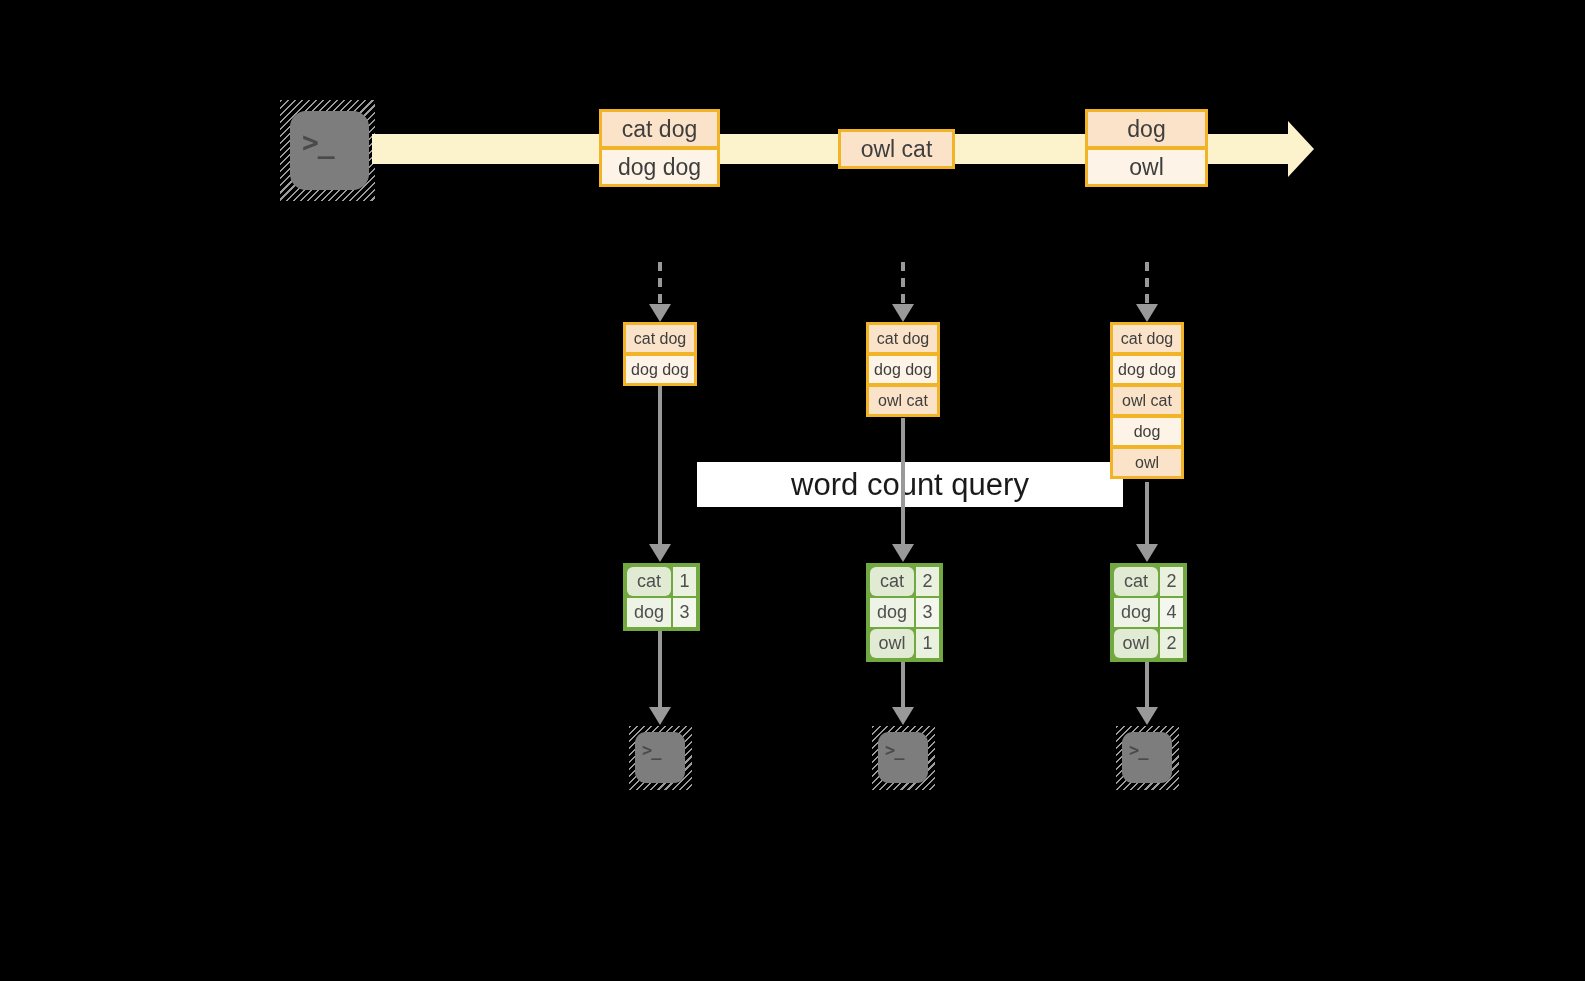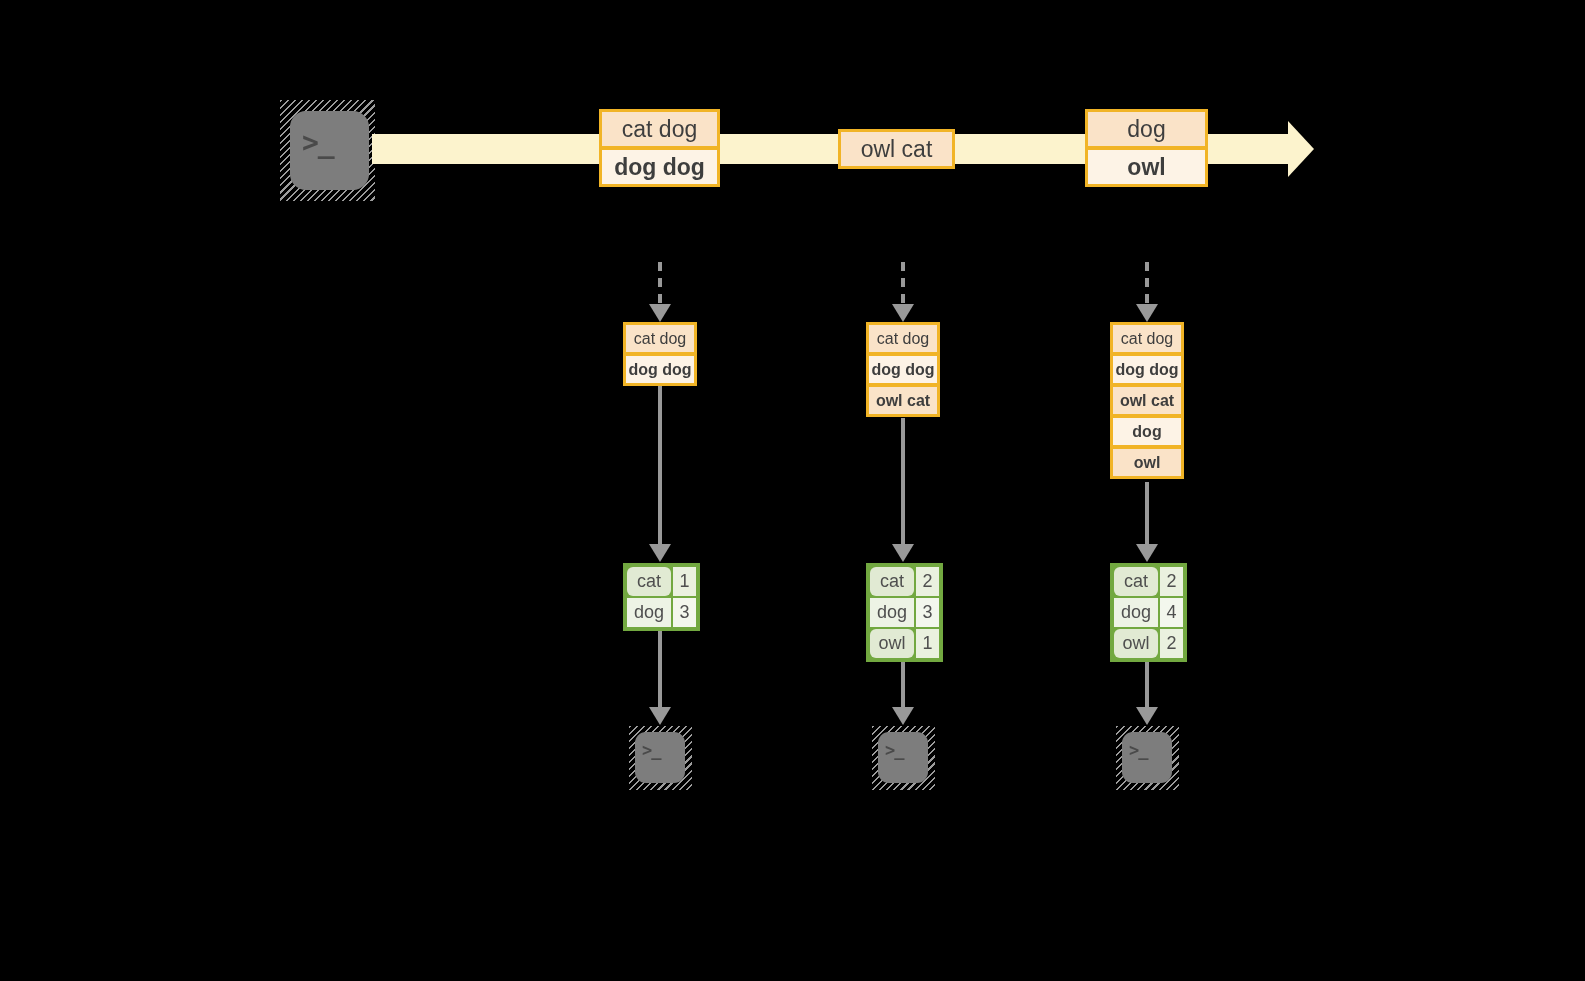--- a/index.html
+++ b/index.html
@@ -15,21 +15,21 @@
 
   
   .band{background:#fcf3cd;}
   .band-head{width:0;height:0;border-top:28px solid transparent;border-bottom:28px solid transparent;
              border-left:26px solid #fcf3cd;}
 
   
   .obox{display:flex;flex-direction:column;z-index:3;}
   .orow{box-sizing:border-box;border:3px solid #f1b426;display:flex;align-items:center;
         justify-content:center;color:#3e3e3e;}
-  .orow + .orow{margin-top:-2px;font-weight:bold;}
+  .orow + .orow{margin-top:-2px;}
   .row-dark{background:#fae3c8;}
   .row-light{background:#fdf3e6;}
   .stream-row{height:40px;font-size:23px;}
   .state-row{height:33px;font-size:16px;}
 
   
   .vline{width:4px;background:#999;z-index:2;}
   .vdash{width:4px;background:repeating-linear-gradient(180deg,#999 0 9px,transparent 9px 16px);z-index:2;}
   .ahead{width:0;height:0;border-left:11px solid transparent;border-right:11px solid transparent;
          border-top:18px solid #999;z-index:2;}
@@ -94,20 +94,23 @@
   </div>
 
   <div class="abs obox" style="left:1110px;top:322px;width:74px;">
     <div class="orow state-row row-dark">cat dog</div>
     <div class="orow state-row row-light">dog dog</div>
     <div class="orow state-row row-dark">owl cat</div>
     <div class="orow state-row row-light">dog</div>
     <div class="orow state-row row-dark">owl</div>
   </div>
 
+  <div class="abs qband" style="left:697px;top:462px;width:426px;height:45px;">
+    <span>word count query</span>
+  </div>
 
   <div class="abs vline" style="left:658px;top:386px;height:158px;"></div>
   <div class="abs ahead" style="left:649px;top:544px;"></div>
   <div class="abs vline" style="left:901px;top:418px;height:126px;"></div>
   <div class="abs ahead" style="left:892px;top:544px;"></div>
   <div class="abs vline" style="left:1145px;top:482px;height:62px;"></div>
   <div class="abs ahead" style="left:1136px;top:544px;"></div>
 
   <div class="abs gtable" style="left:623px;top:563px;">
     <div class="grow g-dark">

